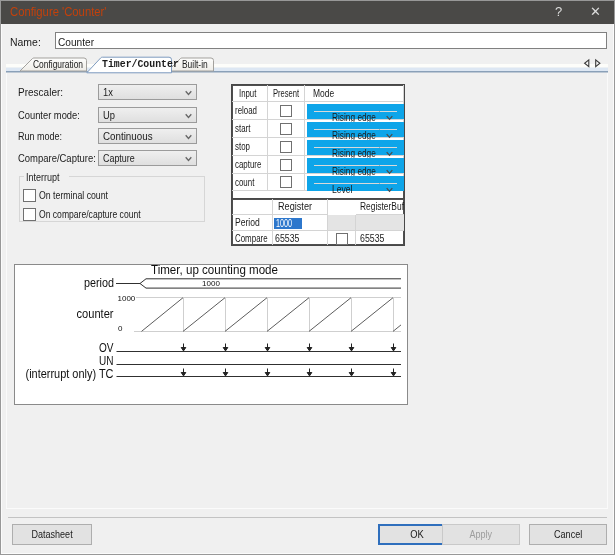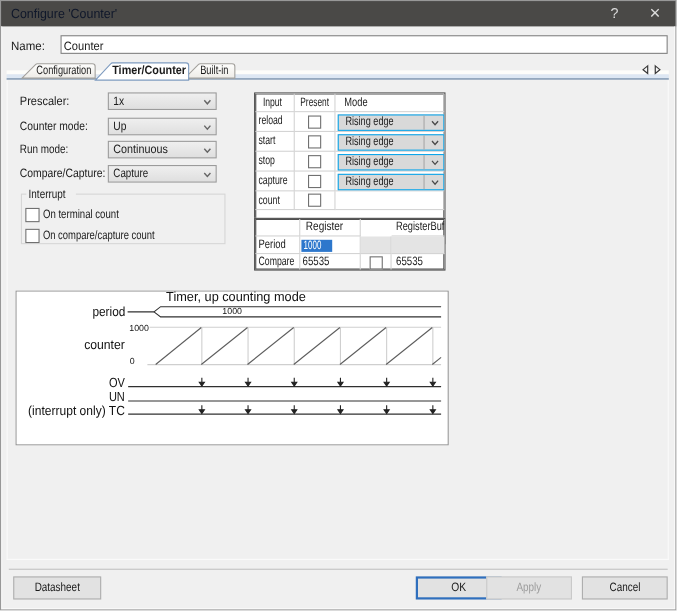--- a/index.html
+++ b/index.html
@@ -2,36 +2,36 @@
 <html><head><meta charset="utf-8"><style>
 * { margin:0; padding:0; box-sizing:border-box; }
 html,body { width:615px; height:555px; }
 body { position:relative; background:#f0f0f0; font-family:"Liberation Sans",sans-serif; font-size:11px; color:#1b1b1b; overflow:hidden; }
 .abs { position:absolute; }
 .t { display:inline-block; transform-origin:0 50%; white-space:pre; }
 .tc { display:inline-block; transform-origin:50% 50%; white-space:pre; }
 #frame { left:0; top:0; width:615px; height:555px; border:1px solid #989898; z-index:50; pointer-events:none; }
 #frame2 { left:1px; top:24px; width:613px; height:530px; border:1px solid #fbfbfb; border-top:none; z-index:49; pointer-events:none; }
 #titlebar { left:0; top:0; width:615px; height:24px; background:#4a4947; z-index:5; }
-#title { left:10px; top:0; height:24px; line-height:24px; color:#0f172a; font-size:12px; z-index:6; }
+#title { left:10px; top:0; height:24px; line-height:24px; color:#c2410c; font-size:12px; z-index:6; }
 .cap { color:#dcdcdc; font-size:13px; top:0; height:24px; line-height:23px; z-index:6; }
 #nameLbl { left:10px; top:36px; }
 #nameInput { left:55px; top:32px; width:552px; height:17px; background:#fff; border:1px solid #808080; line-height:18px; padding-left:2px; }
 
 .combo { width:99px; height:16px; background:linear-gradient(#efefef,#dfdfdf); border:1px solid #9b9b9b; line-height:14px; padding-left:4px; }
 .combo svg { position:absolute; right:4px; top:5px; }
 .lbl { left:18px; height:16px; line-height:16px; }
 
 #grp { left:19px; top:176px; width:186px; height:46px; border:1px solid #d6d6d6; }
 #grpLbl2 { left:24px; top:171px; background:#f0f0f0; padding:0 2px; }
 .cb { width:13px; height:13px; background:#fff; border:1px solid #707070; }
 
 .tbl { background:#fff; border:1px solid #484848; overflow:hidden; box-shadow: inset 0 0 0 1px #4f4f4f; }
 .tcell { position:absolute; border-right:1px solid #d4d4d4; border-bottom:1px solid #d4d4d4; line-height:16px; }
-.modecombo { position:absolute; background:#d9d9d9; border:1px solid #0ea5e9; line-height:13px; padding-left:6px; }
+.modecombo { position:absolute; background:#d9d9d9; border:7px solid #0ea5e9; line-height:13px; padding-left:18px; }
 .modecombo .sep { position:absolute; right:17px; top:0; bottom:0; width:1px; background:#a8a8a8; }
 .modecombo svg { position:absolute; right:4px; top:4.5px; }
 .cbx { position:absolute; width:12px; height:12px; background:#fff; border:1px solid #707070; }
 .gray { background:#e4e4e4; }
 
 .btn { height:21px; background:#e2e2e2; border:1px solid #aeaeae; text-align:center; line-height:19px; }
 #sep { left:8px; top:517px; width:599px; height:1px; background:#c3c3c3; }
 </style></head>
 <body>
 <div class="abs" id="titlebar"></div>
@@ -55,21 +55,21 @@
 <rect x="6" y="10" width="602" height="3.6" fill="#fdfdfa"></rect>
     <rect x="6" y="13.6" width="602" height="3.4" fill="#dde7f3"></rect>
     <rect x="6" y="17" width="602" height="1.5" fill="#8aa0b8"></rect>
 <path d="M168 17 L180.5 4.5 Q181 4 182 4 L211 4 Q213.5 4 213.5 6.5 L213.5 17 Z" fill="url(#tabg)" stroke="#a3a19d" stroke-width="1"></path>
 <path d="M20 17 L32.5 4.5 Q33 4 34 4 L84 4 Q86.5 4 86.5 6.5 L86.5 17 Z" fill="url(#tabg)" stroke="#a3a19d" stroke-width="1"></path>
 <path d="M86.8 18.8 L100.8 3.8 Q101.3 3.2 102.3 3.2 L169 3.2 Q171.5 3.2 171.5 5.7 L171.5 18.8 Z" fill="#ffffff" stroke="#7f9cc0" stroke-width="1"></path>
 <path d="M588.8 5.9 L584.6 9.3 L588.8 12.7 Z" fill="#f5f5f5" stroke="#3a3a3a" stroke-width="1.1" stroke-linejoin="miter"></path>
 <path d="M595.7 5.9 L599.9 9.3 L595.7 12.7 Z" fill="#f5f5f5" stroke="#3a3a3a" stroke-width="1.1" stroke-linejoin="miter"></path>
 </svg>
 <div class="abs tabtext" style="left:33px;top:58px;"><span class="t" style="transform:scaleX(0.765)">Configuration</span></div>
-<div class="abs tabtext" style="left:102px;top:58px;font-weight:bold;"><span class="t" style="transform:scaleX(0.895)">Timer/Counter</span></div>
+<div class="abs tabtext" style="left:102px;top:58px;font-weight:bold;font-family:Liberation Mono, monospace;"><span class="t" style="transform:scaleX(0.895)">Timer/Counter</span></div>
 <div class="abs tabtext" style="left:182px;top:58px;"><span class="t" style="transform:scaleX(0.765)">Built-in</span></div>
 
 <div class="abs lbl" style="top:84px;"><span class="t" style="transform:scaleX(0.91)">Prescaler:</span></div>
 <div class="abs lbl" style="top:107px;"><span class="t" style="transform:scaleX(0.85)">Counter mode:</span></div>
 <div class="abs lbl" style="top:128px;"><span class="t" style="transform:scaleX(0.82)">Run mode:</span></div>
 <div class="abs lbl" style="top:150px;"><span class="t" style="transform:scaleX(0.86)">Compare/Capture:</span></div>
 <div class="abs combo" style="left:98px;top:84px;"><span class="t" style="transform:scaleX(0.85)">1x</span><svg width="7" height="7">
       <path d="M0.7 1.2 L3.5 4.4 L6.3 1.2" fill="none" stroke="#666666" stroke-width="1.3"></path>
     </svg></div>
 <div class="abs combo" style="left:98px;top:107px;"><span class="t" style="transform:scaleX(0.85)">Up</span><svg width="7" height="7">
@@ -118,20 +118,23 @@
       </svg></div>
   <div class="modecombo" style="left:74.5px;top:36.5px;width:97px;height:15px;"><span class="t" style="transform:scaleX(0.755)">Rising edge</span><span class="sep"></span><svg width="7" height="7">
         <path d="M0.7 1.2 L3.5 4.4 L6.3 1.2" fill="none" stroke="#4a4a4a" stroke-width="1.2"></path>
       </svg></div>
   <div class="modecombo" style="left:74.5px;top:54.5px;width:97px;height:15px;"><span class="t" style="transform:scaleX(0.755)">Rising edge</span><span class="sep"></span><svg width="7" height="7">
         <path d="M0.7 1.2 L3.5 4.4 L6.3 1.2" fill="none" stroke="#4a4a4a" stroke-width="1.2"></path>
       </svg></div>
   <div class="modecombo" style="left:74.5px;top:72.5px;width:97px;height:15px;"><span class="t" style="transform:scaleX(0.755)">Rising edge</span><span class="sep"></span><svg width="7" height="7">
         <path d="M0.7 1.2 L3.5 4.4 L6.3 1.2" fill="none" stroke="#4a4a4a" stroke-width="1.2"></path>
       </svg></div>
+  <div class="modecombo" style="left:74.5px;top:90.5px;width:97px;height:15px;"><span class="t" style="transform:scaleX(0.78)">Level</span><span class="sep"></span><svg width="7" height="7">
+        <path d="M0.7 1.2 L3.5 4.4 L6.3 1.2" fill="none" stroke="#4a4a4a" stroke-width="1.2"></path>
+      </svg></div>
 </div>
 
 <div class="abs tbl" id="tbl2" style="left:231px;top:198px;width:174px;height:48px;">
   <div class="tcell" style="left:0;top:0;width:41px;height:16px;"></div>
   <div class="tcell" style="left:41px;top:0;width:55px;height:16px;padding-left:5px;line-height:15px;"><span class="t" style="transform:scaleX(0.83)">Register</span></div>
   <div class="tcell" style="left:96px;top:0;width:28px;height:16px;padding-left:2px;line-height:15px;margin-top:48px;"><span class="t" style="transform:scaleX(0.74)">Swap</span></div>
   <div class="tcell" style="left:124px;top:0;width:50px;height:16px;padding-left:3.5px;line-height:15px;"><span class="t" style="transform:scaleX(0.765)">RegisterBuf</span></div>
   <div class="tcell" style="left:0;top:16px;width:41px;height:16px;padding-left:2.5px;line-height:15px;"><span class="t" style="transform:scaleX(0.78)">Period</span></div>
   <div class="tcell" style="left:41px;top:16px;width:55px;height:16px;">
       <span style="position:absolute;left:1px;top:2.5px;height:11px;line-height:11px;background:#2d77cc;color:#fff;padding:0 2px;"><span class="t" style="transform:scaleX(0.66)">1000</span></span>

